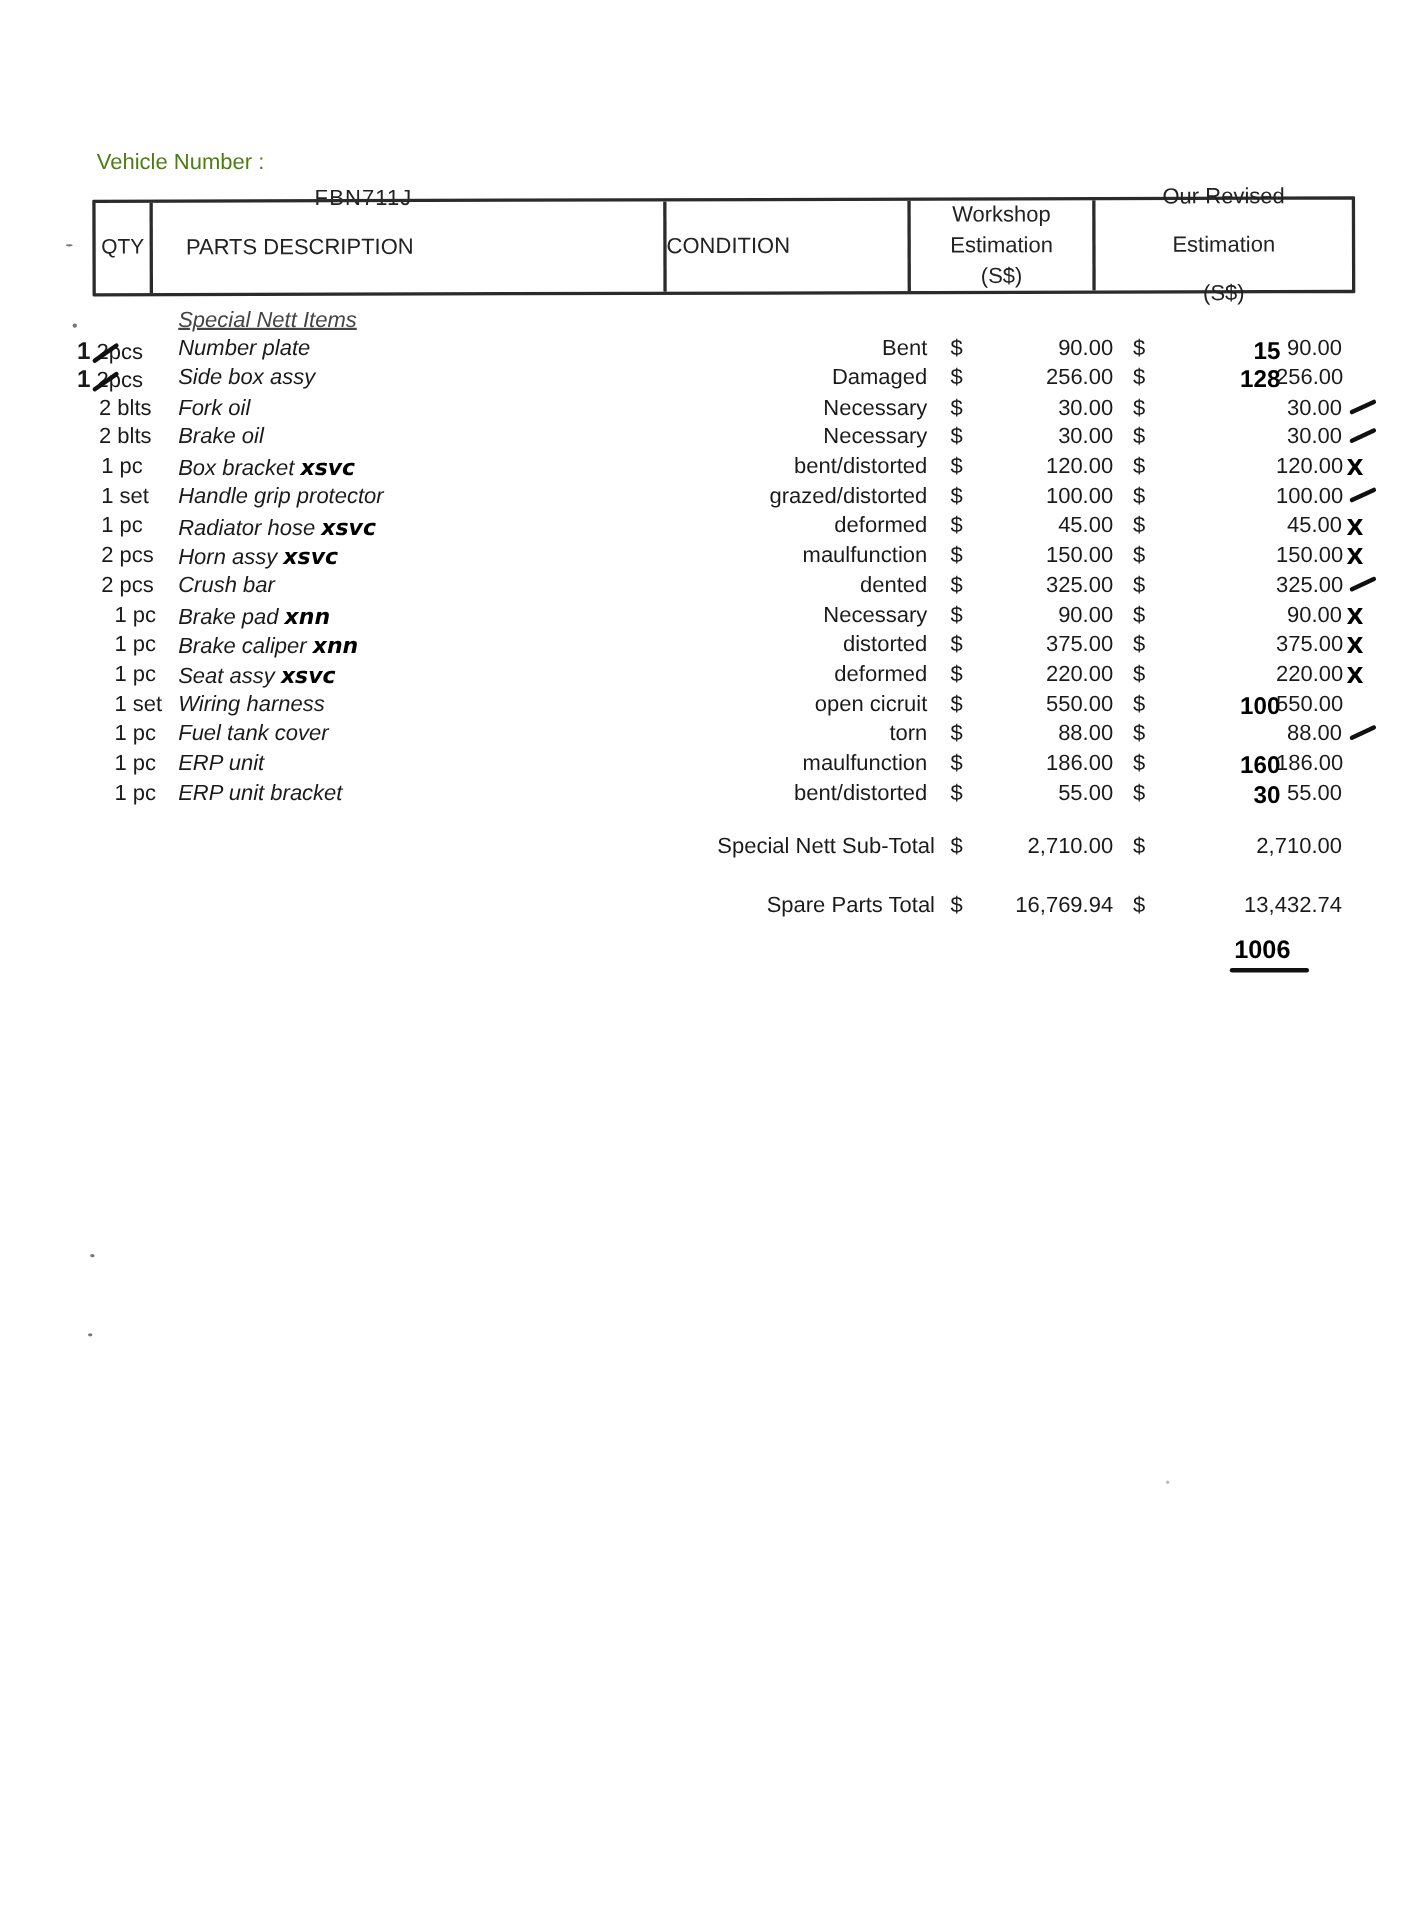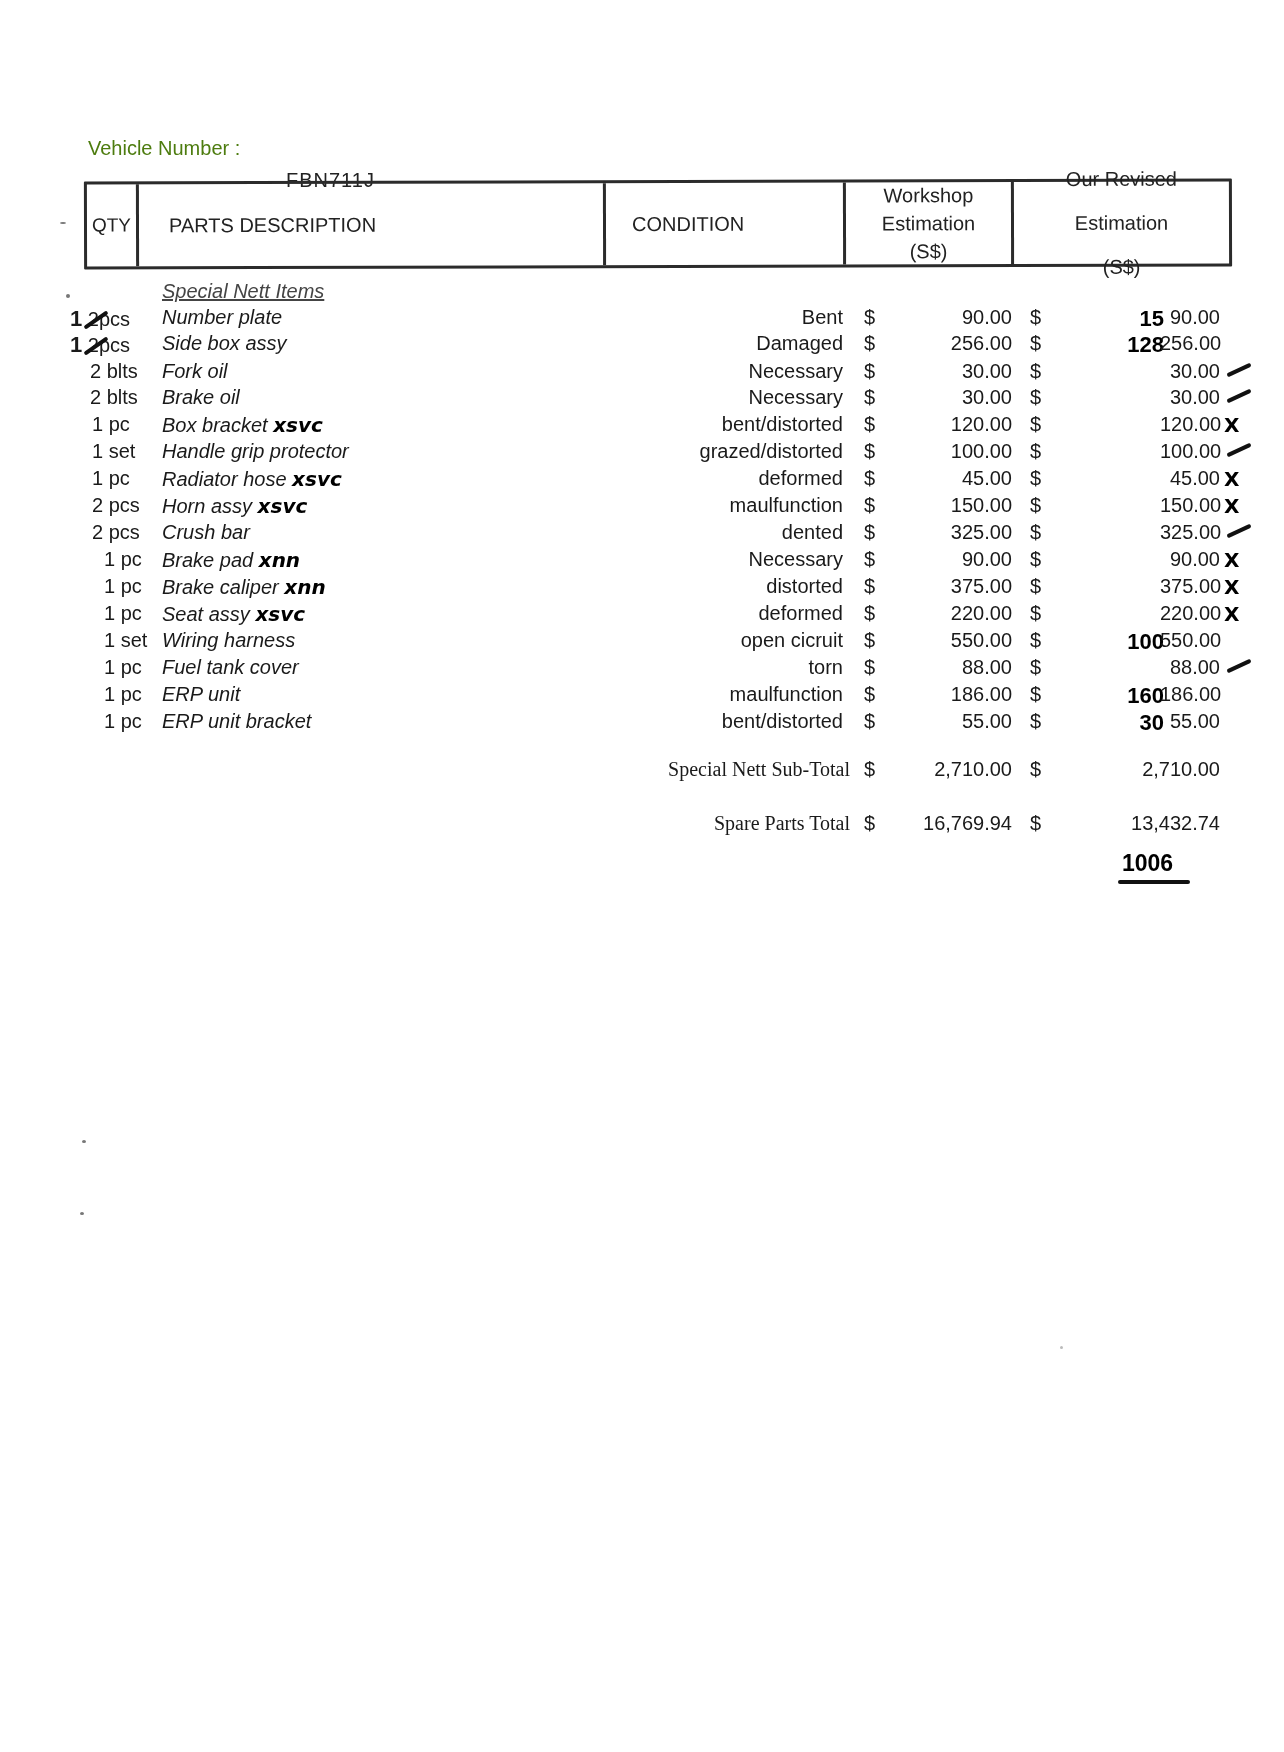--- a/index.html
+++ b/index.html
@@ -16,21 +16,21 @@
       border: 3px solid #2b2b2b; border-radius: 1px; box-sizing: border-box;
       display: flex; transform: rotate(-0.15deg);
     }
     .hcell {
       box-sizing: border-box; border-right: 3px solid #2b2b2b;
       display: flex; align-items: center; font-size: 20px; color: #222;
     }
     .hcell:last-child { border-right: none; gap: 16px; }
     .h-qty { width: 52px; justify-content: center; font-size: 19px; }
     .h-desc { width: 467px; padding-left: 30px; }
-    .h-cond { width: 240px; padding-left: 26px; }
+    .h-cond { width: 222px; }
     .h-work, .h-rev { flex-direction: column; justify-content: center; text-align: center; line-height: 28px; font-size: 20px; }
     .h-work { width: 168px; }
     .h-rev { flex: 1; }
 
     .section-title {
       left: 162px; top: 280px; font-size: 20px; font-style: italic;
       text-decoration: underline; color: #444;
     }
 
     .row { position: absolute; left: 0; width: 1284px; height: 26px; font-size: 20px; }
@@ -51,21 +51,21 @@
     .amt2 { left: 1160px; width: 60px; text-align: right; }
     .amt2w { left: 1110px; width: 110px; text-align: right; }
     .mark { left: 1224px; font-weight: bold; font-size: 20px; font-family: "DejaVu Sans", sans-serif; color: #000; }
     .tick {
       left: 1226px; top: 8px; width: 26px; height: 4px; background: #111;
       border-radius: 2px; transform: rotate(-25deg);
     }
 
     .total-row { position: absolute; left: 0; width: 1284px; height: 28px; font-size: 20px; }
     .total-row > span { position: absolute; white-space: nowrap; }
-    .tlabel { right: 434px; text-align: right; font-family: Liberation Serif, serif; }
+    .tlabel { right: 434px; text-align: right; }
 
     .final-value { left: 1122px; top: 850px; font-size: 23px; font-weight: bold; color: #000; }
     .final-underline { left: 1118px; top: 880px; width: 72px; height: 4px; background: #111; border-radius: 2px; }
 
     .speck { position: absolute; background: #777; border-radius: 50%; }
   </style>
 </head>
 <body>
 
 <div class="abs vehicle-label">Vehicle Number :</div>

